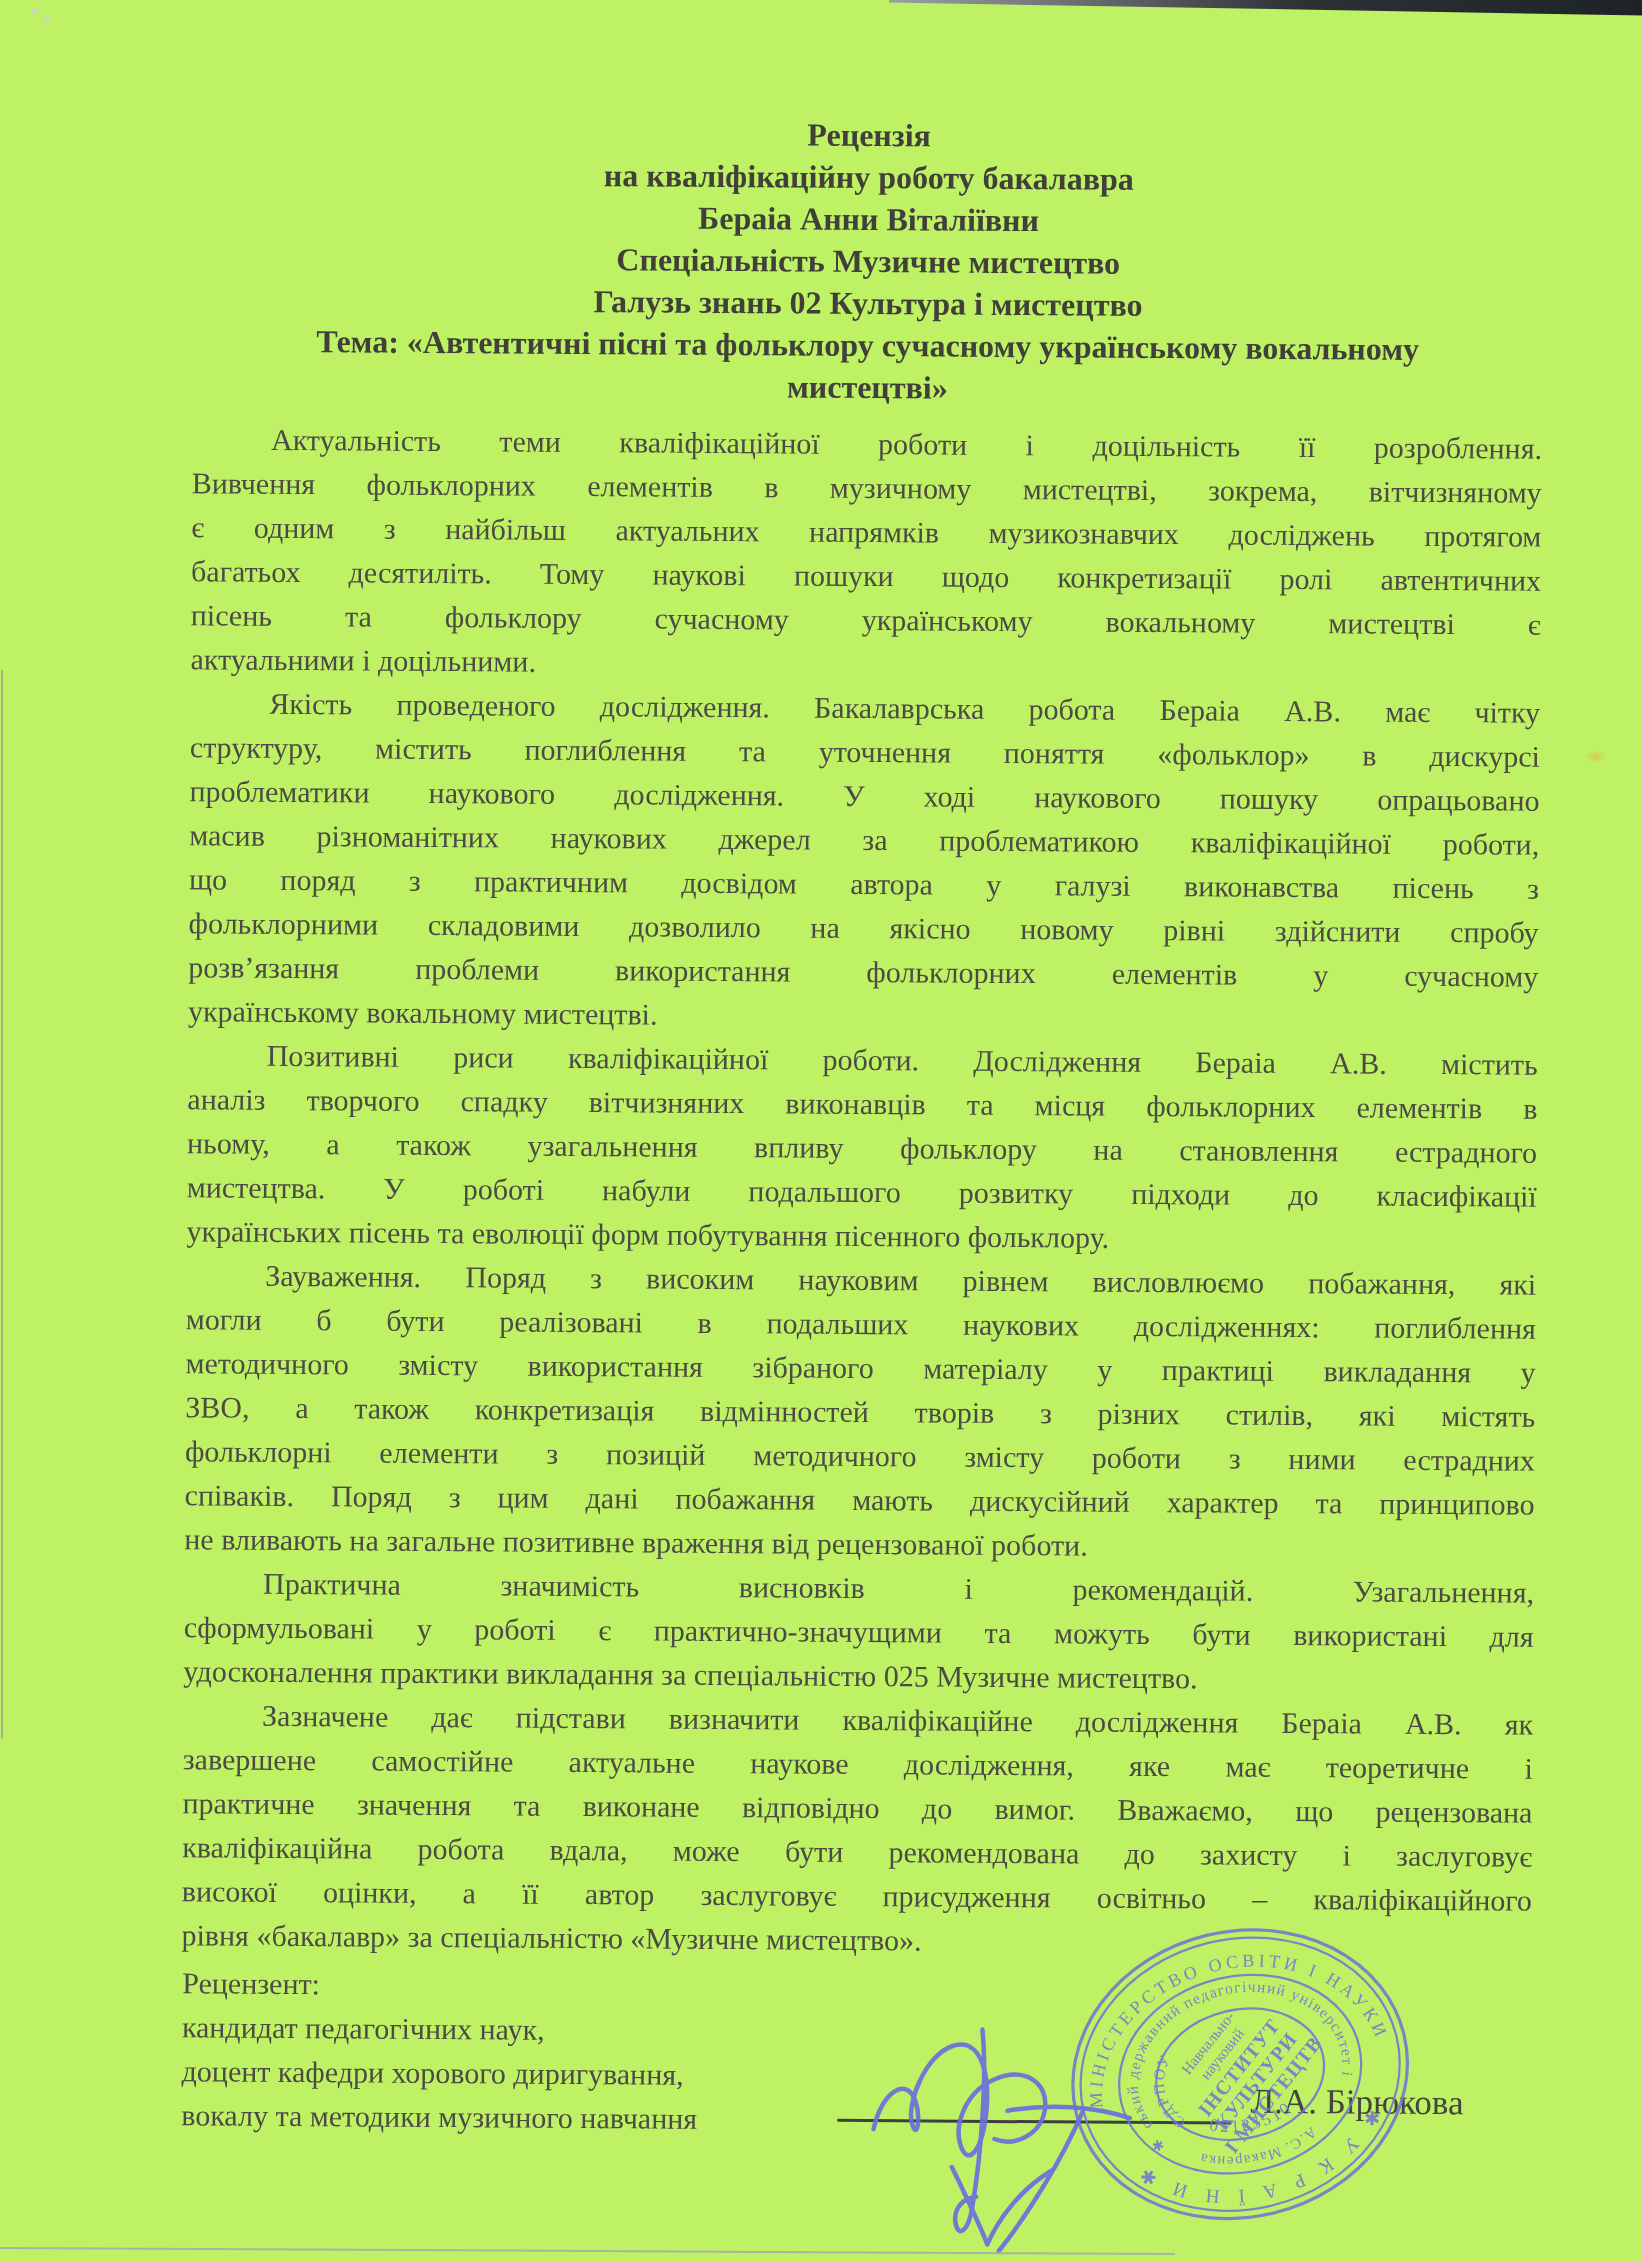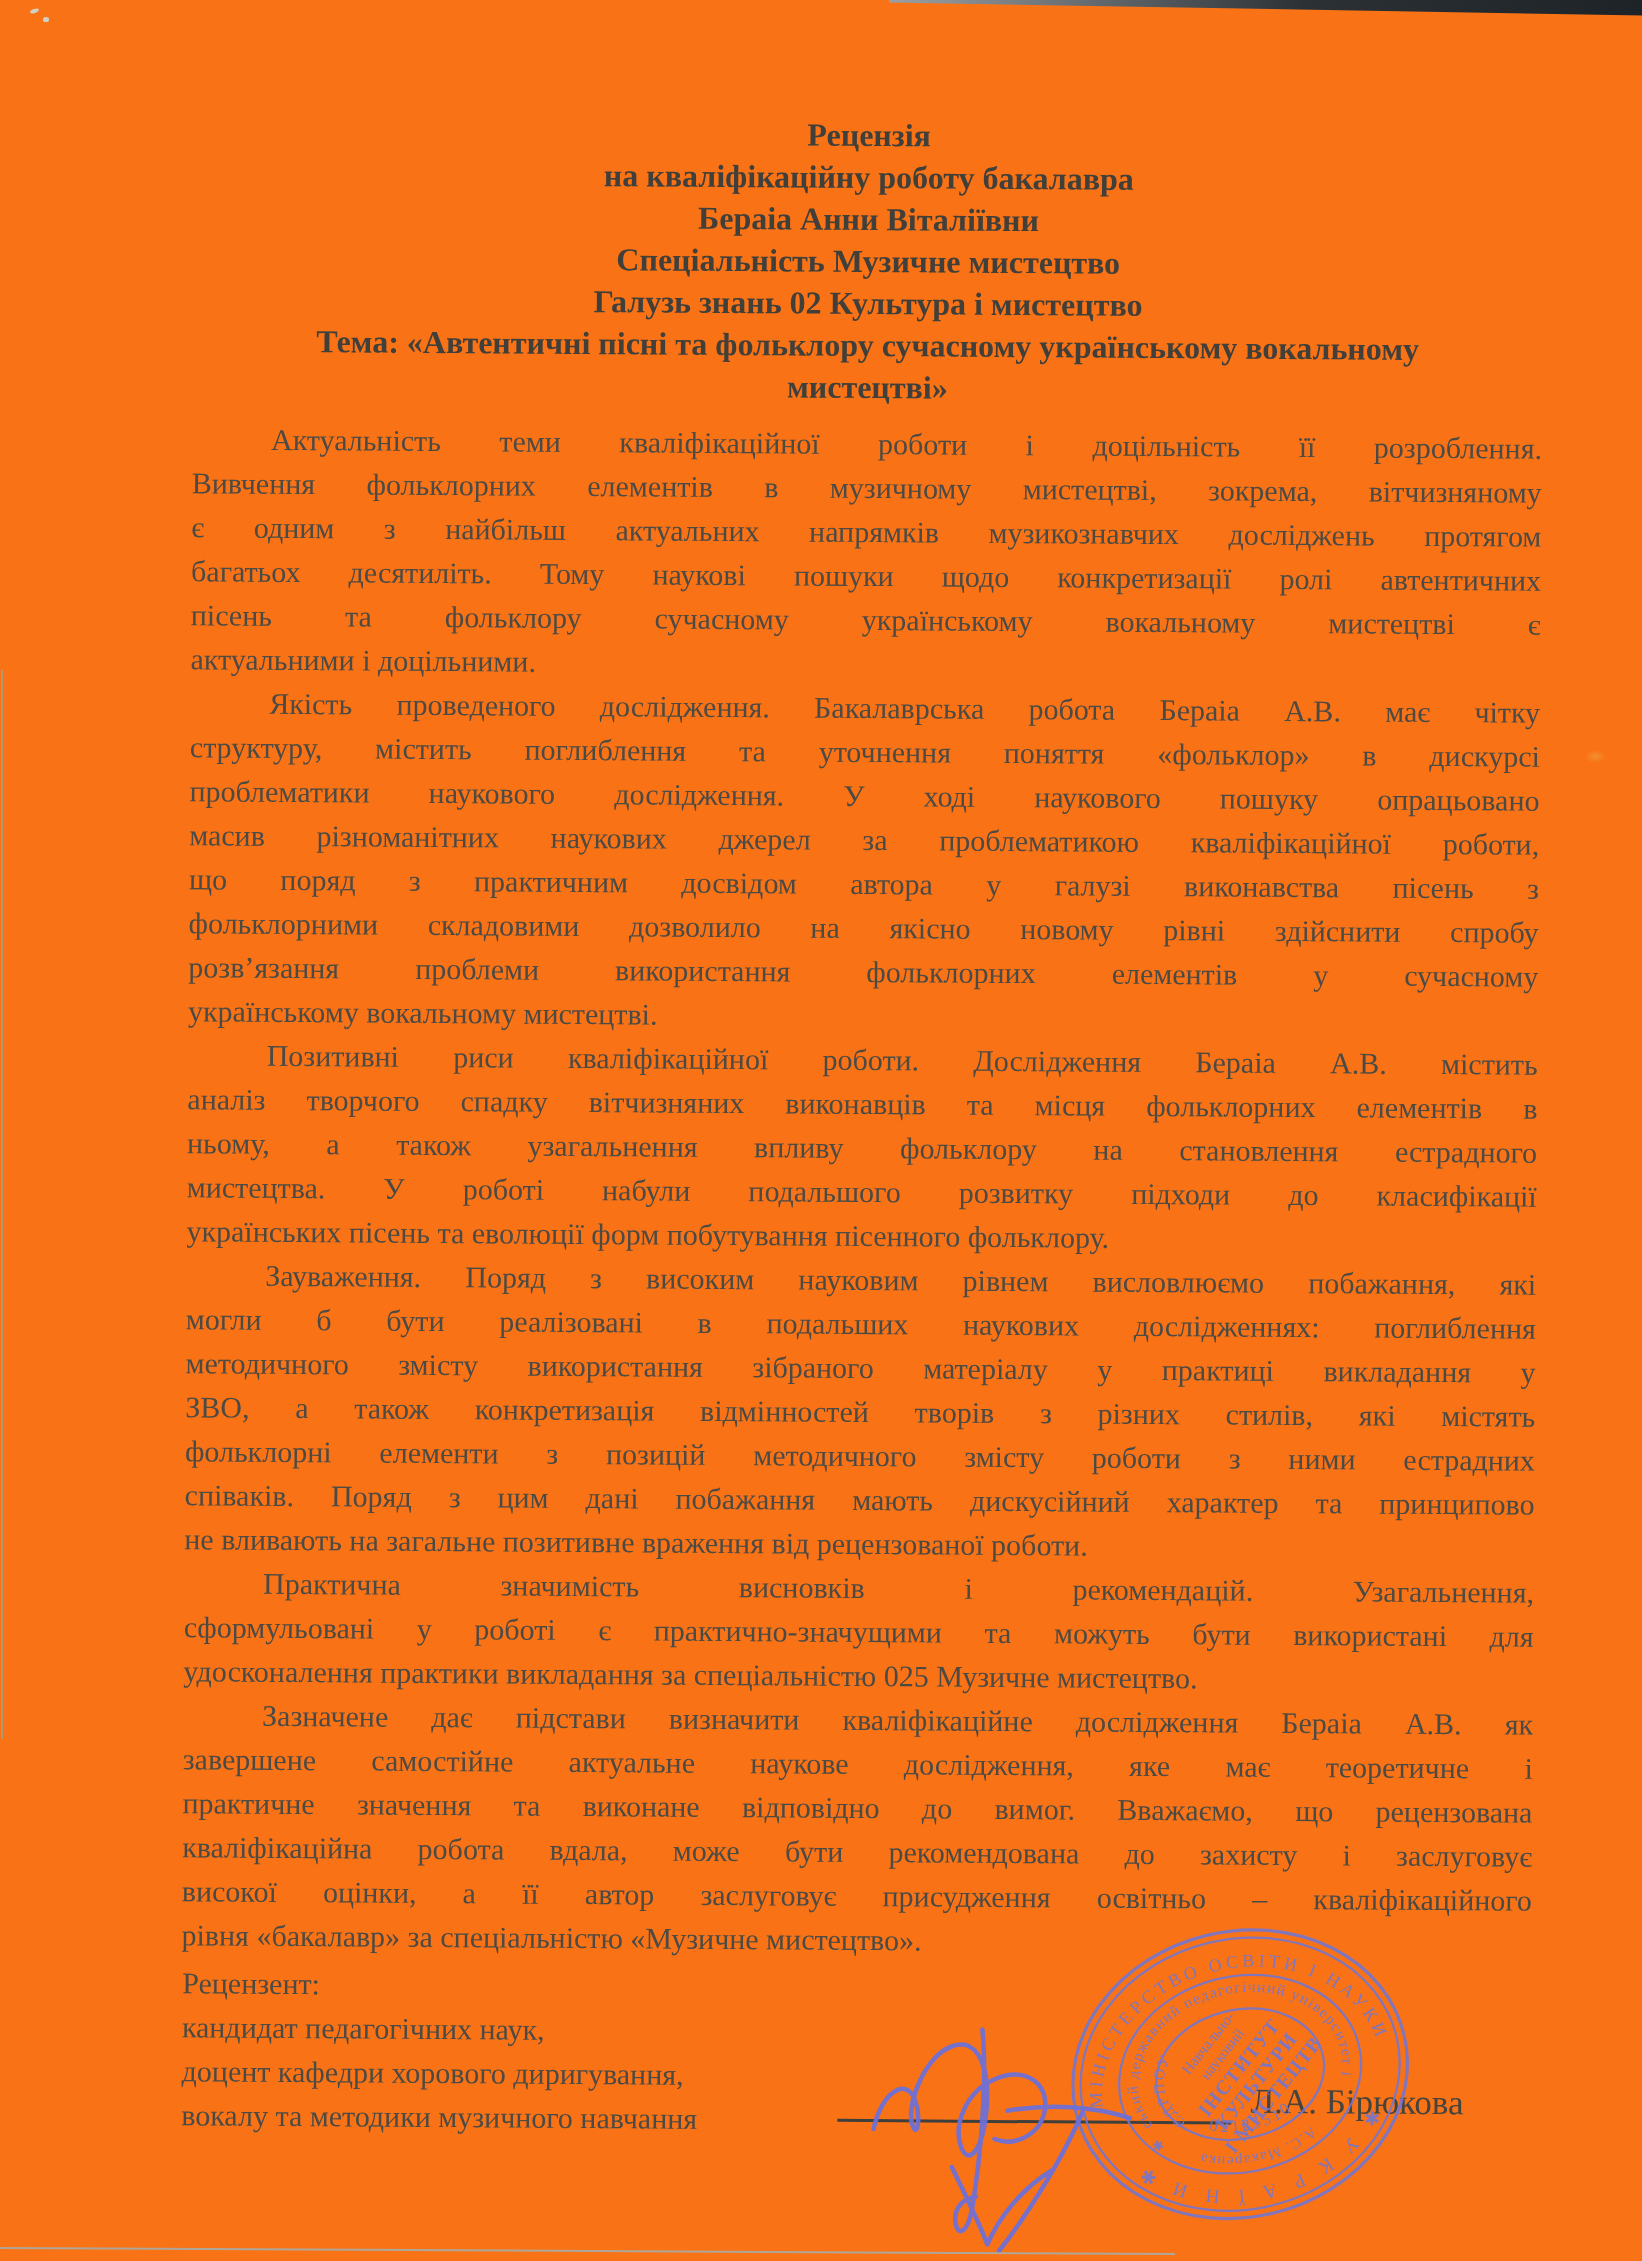--- a/index.html
+++ b/index.html
@@ -2,21 +2,21 @@
 <html lang="uk" style="font-size:10.3px"><head>
 <meta charset="utf-8">
 <title>Рецензія</title>
 <style>
   html,body{margin:0;padding:0;}
   body{
     width:1643px;height:2261px;position:relative;overflow:hidden;
     background:#ffffff;
     font-family:"Liberation Serif","DejaVu Serif",serif;
   }
-  #page{position:absolute;inset:0;background:#f97316;}
+  #page{position:absolute;inset:0;background:#bef264;}
   #sheet{
     position:absolute;inset:0;
     transform:rotate(0.4deg);
     transform-origin:0 45%;
   }
   
   .header{
     position:absolute;left:188px;top:108px;width:1350px;
     color:#403f3a;
   }

